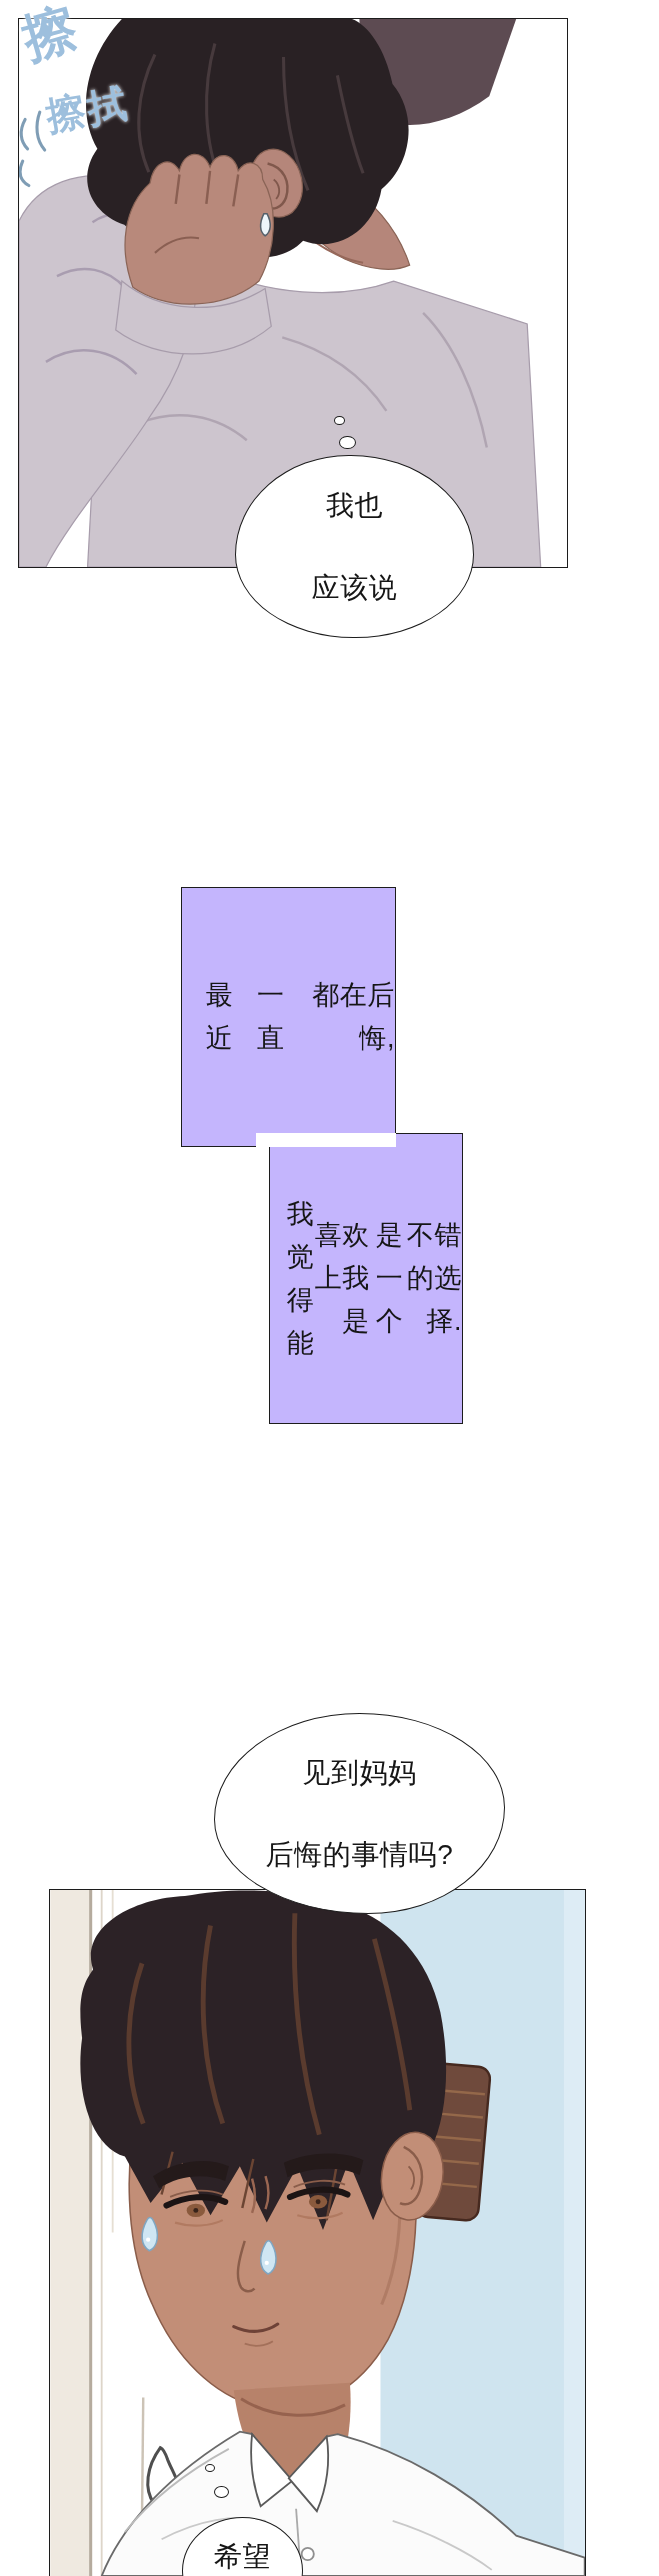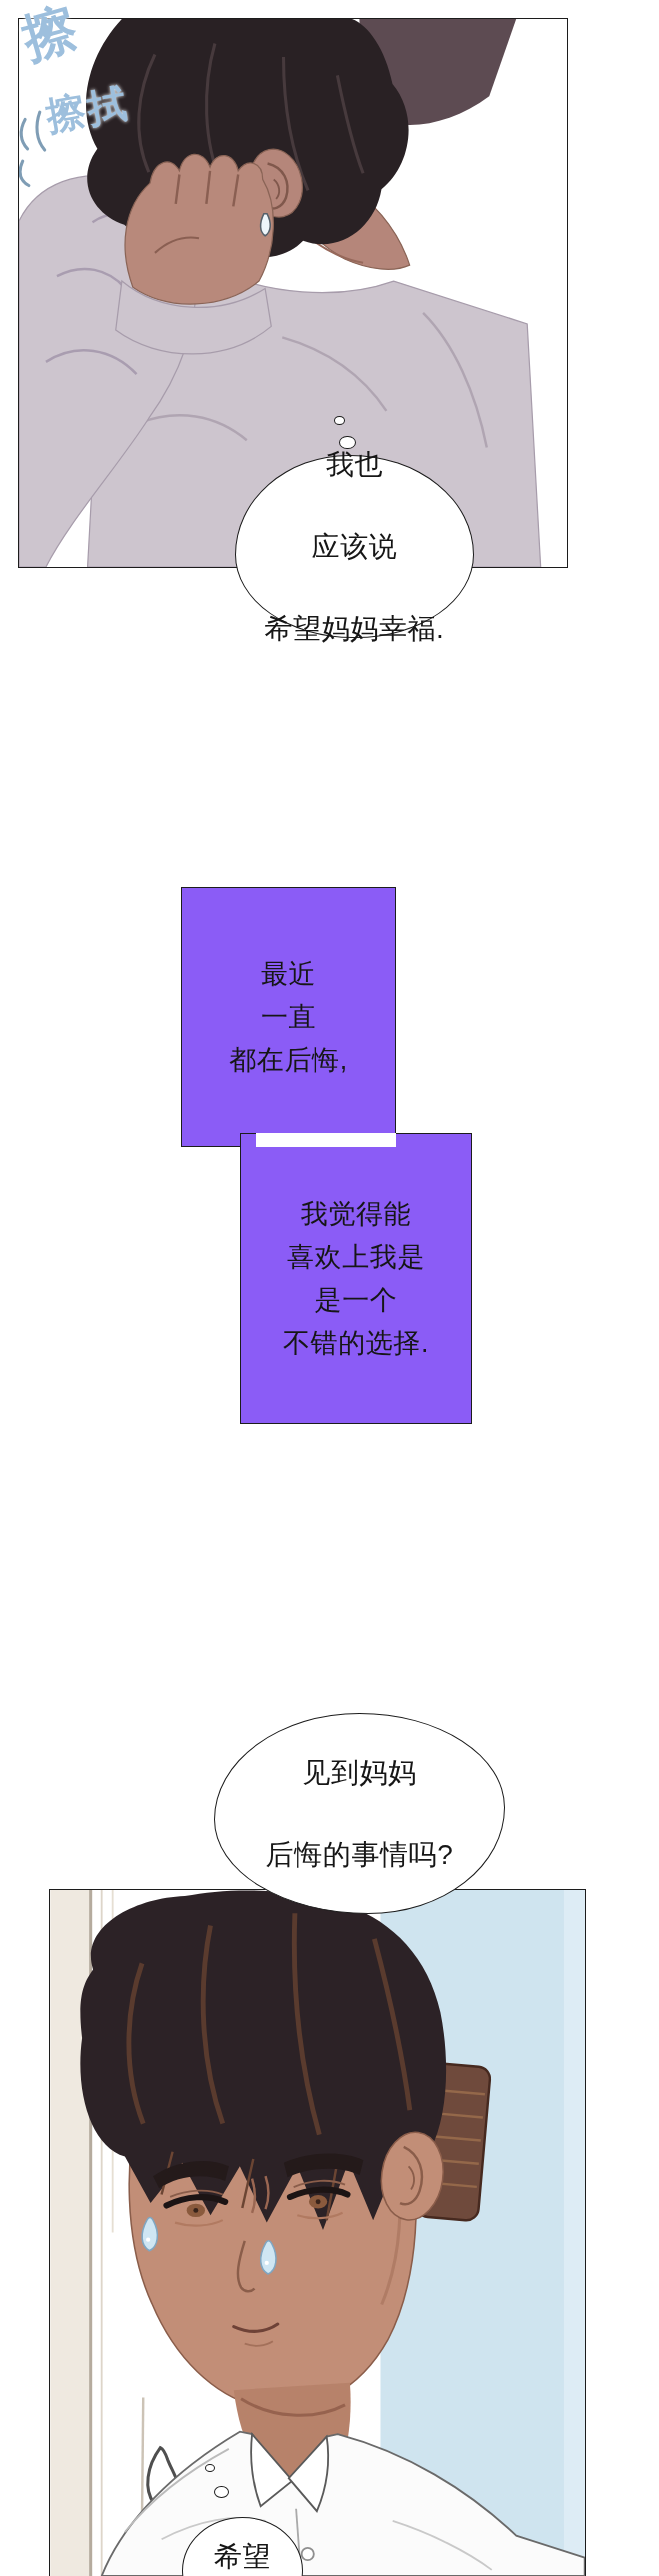--- a/index.html
+++ b/index.html
@@ -65,32 +65,32 @@
     box-sizing: border-box;
     z-index: 5;
   }
   #trail1a { left: 334px; top: 416px; width: 11px; height: 9.2px; }
   #trail1b { left: 339px; top: 436px; width: 16.5px; height: 13.4px; }
   #trail3a { left: 205px; top: 2464px; width: 9.8px; height: 8px; }
   #trail3b { left: 214px; top: 2486px; width: 14.7px; height: 12.2px; }
 
   .nbox {
     position: absolute;
-    background: #8b5cf6;
+    background: #c4b5fd;
     border: 1.8px solid #1c1c1c;
     box-sizing: border-box;
     display: flex;
-    flex-direction: column;
+    flex-direction: row;
     align-items: center;
     justify-content: center;
     text-align: right;
     z-index: 2;
   }
   #box1 { left: 181px; top: 887px; width: 215px; height: 260px; }
-  #box2 { left: 240px; top: 1133px; width: 232px; height: 291px; }
+  #box2 { left: 269px; top: 1133px; width: 194px; height: 291px; }
   #box-patch {
     position: absolute;
     left: 256px; top: 1133px; width: 140px; height: 14px;
     background: #ffffff;
     z-index: 3;
   }
 
   .dialog { font-size: 28px; line-height: 42px; letter-spacing: 0.6px; }
   .box-dialog { font-size: 27px; line-height: 43px; letter-spacing: 0.6px; }
 </style>
@@ -140,21 +140,20 @@
   </div>
 
   <span class="sfx" id="sfx1">擦</span>
   <span class="sfx" id="sfx2">擦拭</span>
 
   <div class="trail" id="trail1a"></div>
   <div class="trail" id="trail1b"></div>
   <div class="bubble" id="bubble1">
     <span class="dialog">我也</span>
     <span class="dialog">应该说</span>
-    <span class="dialog">希望妈妈幸福.</span>
   </div>
 
   <div class="nbox" id="box1">
     <span class="box-dialog">最近</span>
     <span class="box-dialog">一直</span>
     <span class="box-dialog">都在后悔,</span>
   </div>
   <div class="nbox" id="box2">
     <span class="box-dialog">我觉得能</span>
     <span class="box-dialog">喜欢上我是</span>

